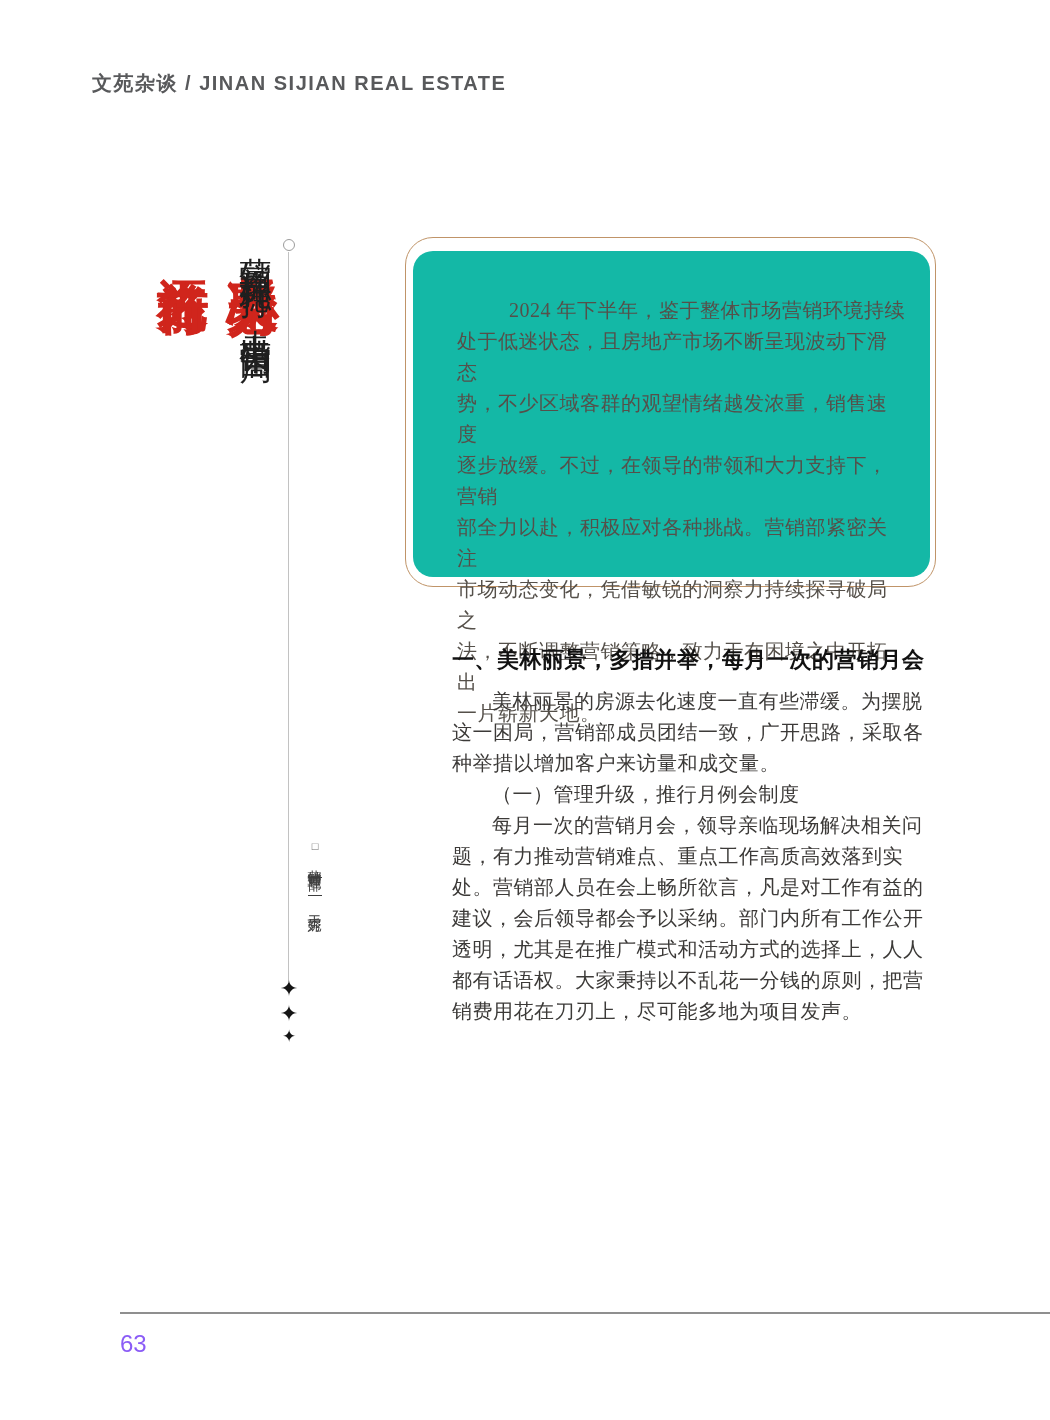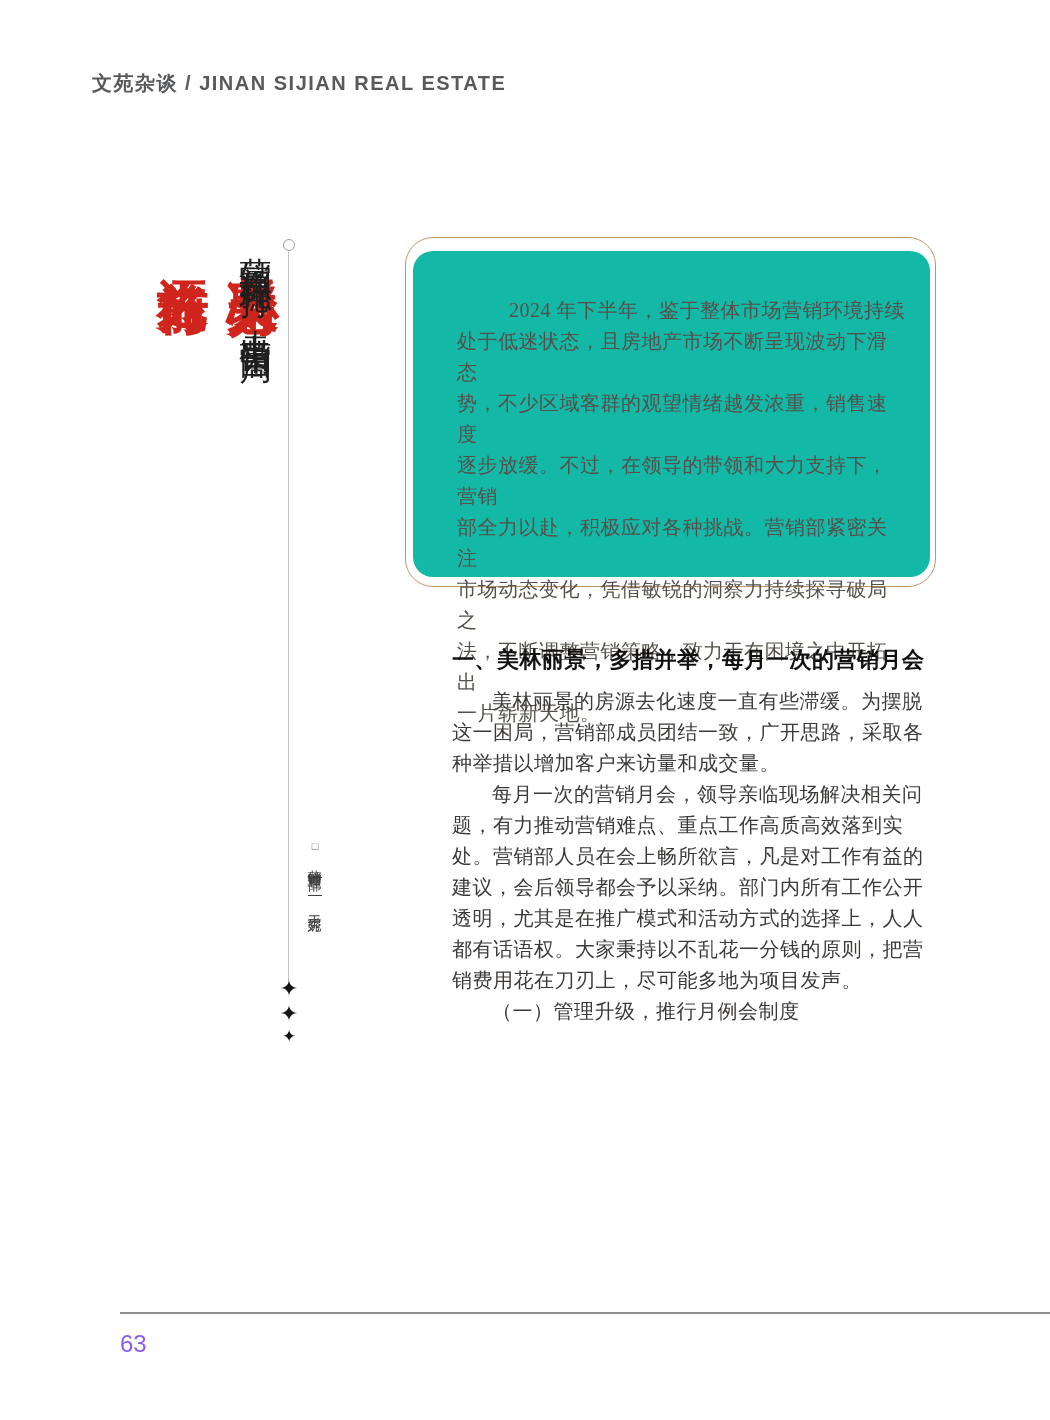--- a/index.html
+++ b/index.html
@@ -136,20 +136,20 @@
 部全力以赴，积极应对各种挑战。营销部紧密关注
 市场动态变化，凭借敏锐的洞察力持续探寻破局之
 法，不断调整营销策略，致力于在困境之中开拓出
 一片崭新天地。</span></div>
     </div>
   </div>
 
   <div class="article">
     <h2 class="section-heading">一、美林丽景，多措并举，每月一次的营销月会</h2>
     <p>美林丽景的房源去化速度一直有些滞缓。为摆脱这一困局，营销部成员团结一致，广开思路，采取各种举措以增加客户来访量和成交量。</p>
+    <p>（一）管理升级，推行月例会制度</p>
     <p>每月一次的营销月会，领导亲临现场解决相关问题，有力推动营销难点、重点工作高质高效落到实处。营销部人员在会上畅所欲言，凡是对工作有益的建议，会后领导都会予以采纳。部门内所有工作公开透明，尤其是在推广模式和活动方式的选择上，人人都有话语权。大家秉持以不乱花一分钱的原则，把营销费用花在刀刃上，尽可能多地为项目发声。</p>
-    <p>（一）管理升级，推行月例会制度</p>
   </div>
 
   <div class="footer-rule"></div>
   <div class="page-number">63</div>
 
 </div>
 
 </body></html>

